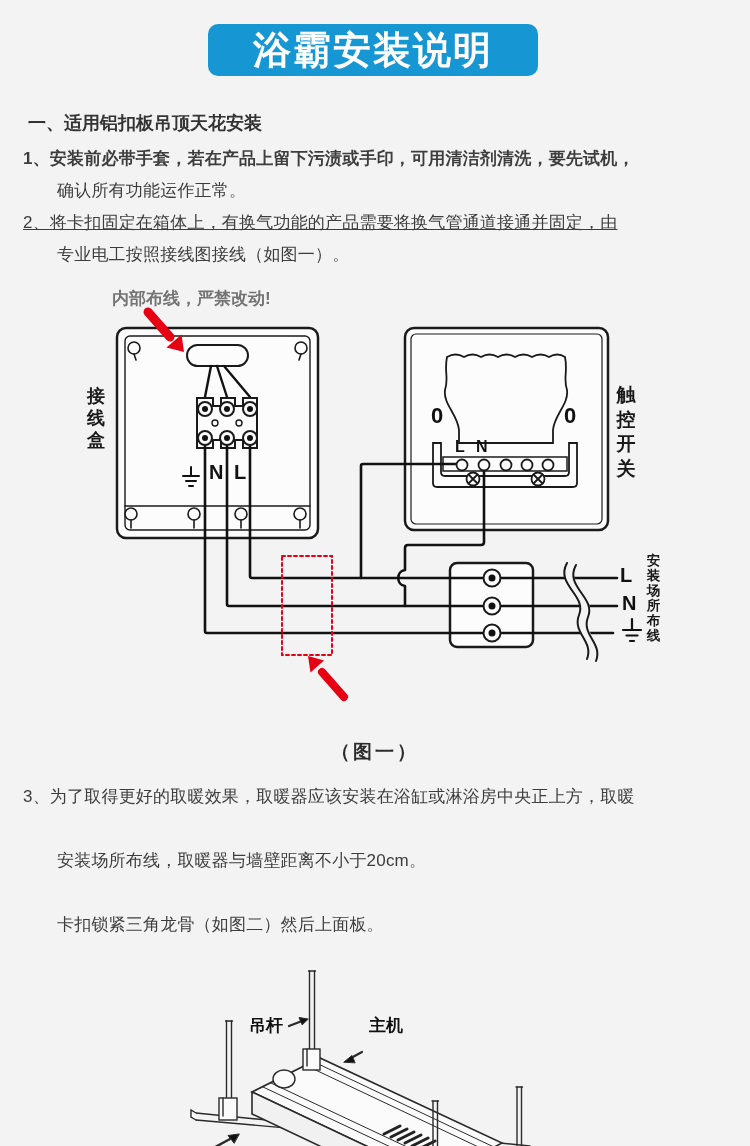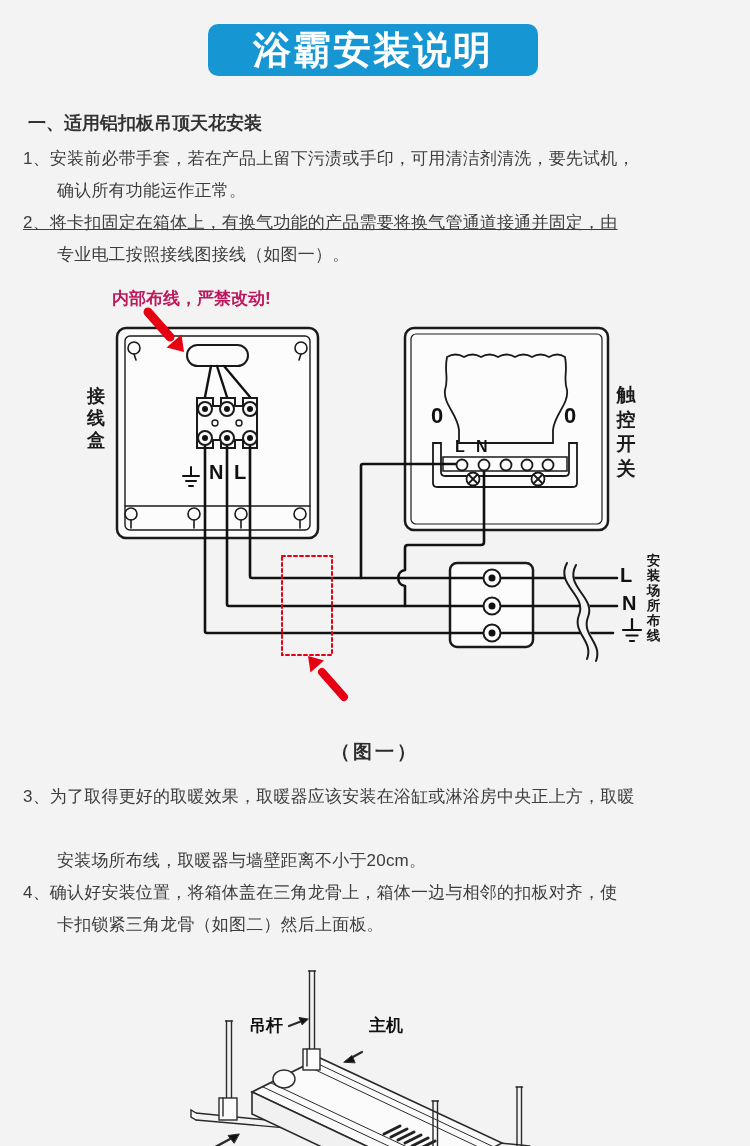--- a/index.html
+++ b/index.html
@@ -5,37 +5,37 @@
   html,body{margin:0;padding:0;}
   body{width:750px;height:1146px;overflow:hidden;background:#f3f3f3;
        font-family:"Liberation Sans","DejaVu Sans",sans-serif;}
   #page{position:relative;width:750px;height:1146px;background:#f3f3f3;}
   .abs{position:absolute;}
   #title-banner{left:208px;top:24px;width:330px;height:52px;background:#1697d3;
        border-radius:10px;display:flex;align-items:center;justify-content:center;}
   #title-banner span{color:#fff;font-size:38px;font-weight:bold;letter-spacing:2px;}
   .heading{left:28px;top:111px;font-size:18px;font-weight:bold;color:#333;white-space:nowrap;}
   .bodyline{font-size:17px;color:#3d3d3d;white-space:nowrap;letter-spacing:0.2px;}
-  .warning{left:112px;top:287px;font-size:17px;font-weight:bold;color:#be185d;white-space:nowrap;}
+  .warning{left:112px;top:287px;font-size:17px;font-weight:bold;color:#737373;white-space:nowrap;}
   .vlabel{font-weight:bold;color:#1a1a1a;word-break:break-all;text-align:center;}
   .diaglabel{font-weight:bold;color:#111;white-space:nowrap;}
   .center{left:0;width:750px;text-align:center;color:#2b2b2b;font-weight:bold;}
   svg{position:absolute;display:block;}
 </style>
 </head>
 <body>
 
 <div id="page">
 
   <div class="abs heading">一、适用铝扣板吊顶天花安装</div>
 
   <div class="abs" id="title-banner">
     <span>浴霸安装说明</span>
   </div>
-  <div class="abs bodyline" style="left:23px;top:147px;">1、安装前必带手套，若在产品上留下污渍或手印，可用清洁剂清洗，要先试机，</div>
+  <div class="abs bodyline" style="left:23px;top:147px;font-weight:bold;">1、安装前必带手套，若在产品上留下污渍或手印，可用清洁剂清洗，要先试机，</div>
   <div class="abs bodyline" style="left:57px;top:179px;">确认所有功能运作正常。</div>
   <div class="abs bodyline" style="left:23px;top:211px;text-decoration:underline;">2、将卡扣固定在箱体上，有换气功能的产品需要将换气管通道接通并固定，由</div>
   <div class="abs bodyline" style="left:57px;top:243px;">专业电工按照接线图接线（如图一）。</div>
 
   <svg style="left:0;top:280px;" width="750" height="492" viewBox="0 280 750 492">
     <g stroke="#1a1a1a" fill="none" stroke-linecap="round">
 
       <g>
         <rect x="117" y="328" width="201" height="210" rx="9" fill="#fcfcfc" stroke-width="2.5"></rect>
         <rect x="125" y="336" width="185" height="194" rx="5" stroke-width="1.4"></rect>
@@ -168,21 +168,20 @@
   <div class="abs diaglabel" style="left:431px;top:403px;font-size:22px;">0</div>
   <div class="abs diaglabel" style="left:564px;top:403px;font-size:22px;">0</div>
   <div class="abs diaglabel" style="left:455px;top:438px;font-size:16px;">L</div>
   <div class="abs diaglabel" style="left:476px;top:438px;font-size:16px;">N</div>
   <div class="abs diaglabel" style="left:620px;top:564px;font-size:20px;">L</div>
   <div class="abs diaglabel" style="left:622px;top:592px;font-size:20px;">N</div>
   <div class="abs center" style="top:739px;font-size:19px;letter-spacing:3px;">（图一）</div>
 
   <div class="abs bodyline" style="left:23px;top:785px;">3、为了取得更好的取暖效果，取暖器应该安装在浴缸或淋浴房中央正上方，取暖</div>
   <div class="abs bodyline" style="left:57px;top:849px;">安装场所布线，取暖器与墙壁距离不小于20cm。</div>
-  <div class="abs bodyline" style="left:23px;top:881px;">4、确认好安装位置，将箱体盖在三角龙骨上，箱体一边与相邻的扣板对齐，使</div>
   <div class="abs bodyline" style="left:57px;top:913px;">卡扣锁紧三角龙骨（如图二）然后上面板。</div>
 
   <svg style="left:130px;top:950px;" width="470" height="196" viewBox="130 950 470 196">
     <g stroke="#2a2a2a" fill="none" stroke-linecap="round">
 
       <g stroke-width="1.4">
         <line x1="196" y1="1113" x2="530" y2="1146"></line>
         <line x1="196" y1="1120" x2="524" y2="1149"></line>
         <path d="M196,1113 L191,1110 L191,1117 L196,1120" fill="#fbfbfb"></path>
       </g>

